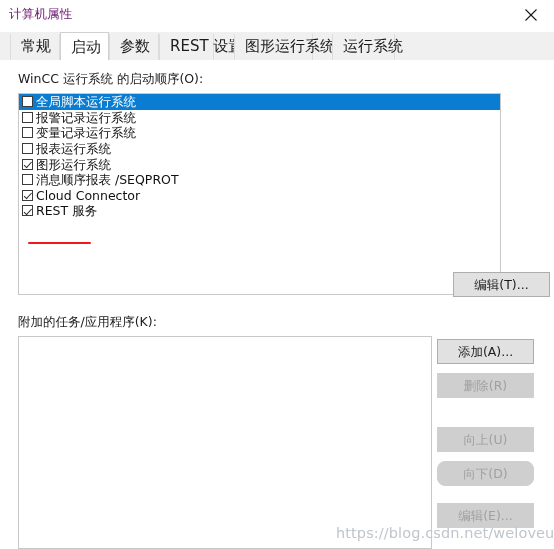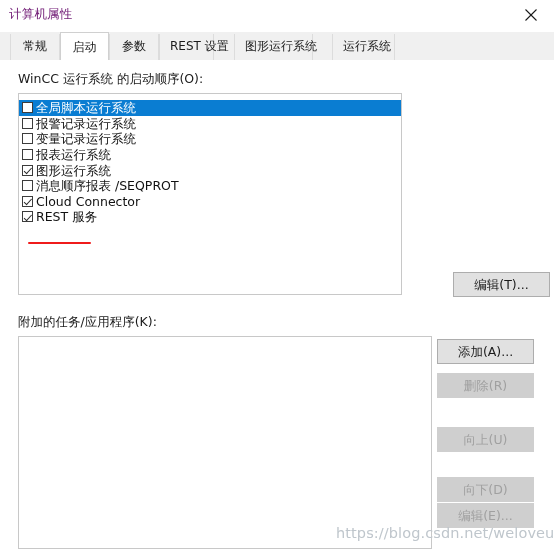--- a/index.html
+++ b/index.html
@@ -58,21 +58,21 @@
     left: 0; top: 0;
     width: 554px; height: 27px;
     background: #f0f0f0;
   }
   .tab {
     position: absolute;
     top: 2px;
     height: 26px;
     line-height: 25px;
     padding: 0 10px;
-    font-size: 12px;
+    font-size: 15px;
     color: #1b1b1b;
     background: #f0f0f0;
     border-left: 1px solid #dcdcdc;
     border-right: 1px solid #dcdcdc;
     box-sizing: border-box;
     white-space: nowrap;
     cursor: default;
     text-align: center;
   }
   .tab.active {
@@ -107,23 +107,23 @@
   .listbox {
     position: absolute;
     background: #ffffff;
     border: 1px solid #c8c8c8;
     box-sizing: border-box;
     overflow: hidden;
   }
   #startup-listbox {
     left: 18px;
     top: 33px;
-    width: 384px;
+    width: 483px;
     height: 202px;
-    padding-top: 6px;
+    padding-top: 0;
   }
   #tasks-listbox {
     left: 18px;
     top: 276px;
     width: 414px;
     height: 213px;
   }
 
   .list-row {
     position: relative;
@@ -199,21 +199,21 @@
   }
   .btn.disabled {
     color: #a0a0a0;
     background: #cfcfcf;
     border: 1px solid #cfcfcf;
   }
   #btn-edit-startup { top: 212px; margin-left: 16px; }
   #btn-add          { top: 279px; }
   #btn-delete       { top: 313px; }
   #btn-up           { top: 367px; }
-  #btn-down         { top: 417px; }
+  #btn-down         { top: 401px; border-radius: 8px; }
   #btn-edit-task    { top: 443px; }
 
   
   .watermark {
     position: absolute;
     left: 336px;
     top: 525px;
     font-size: 14.5px;
     color: #bfc6cc;
     white-space: nowrap;

